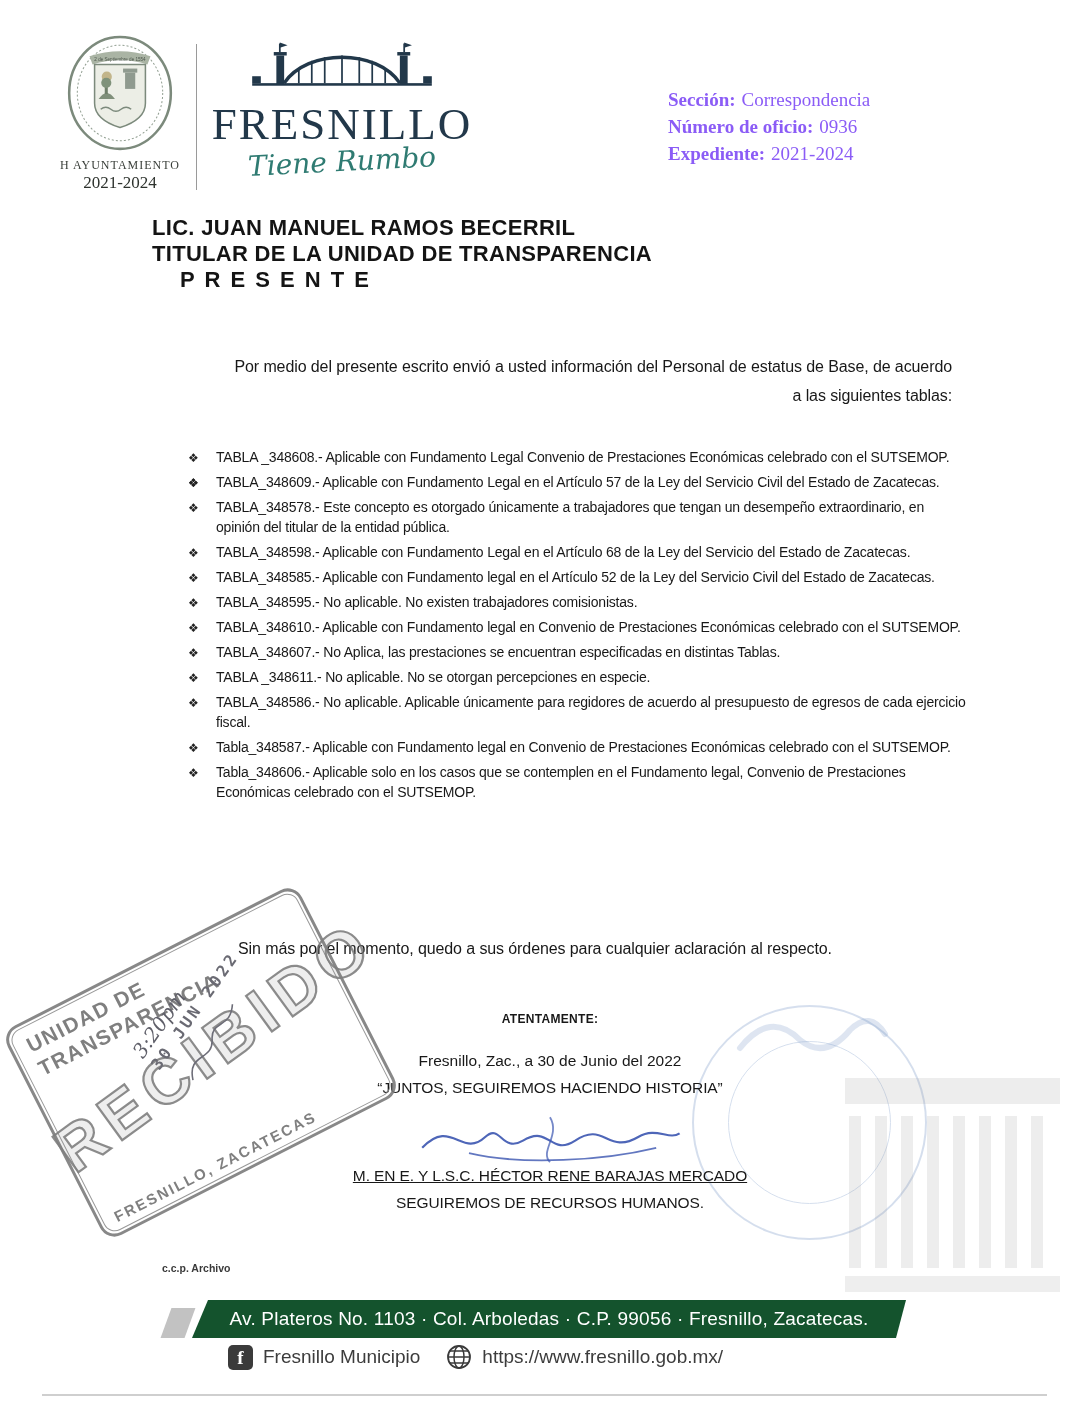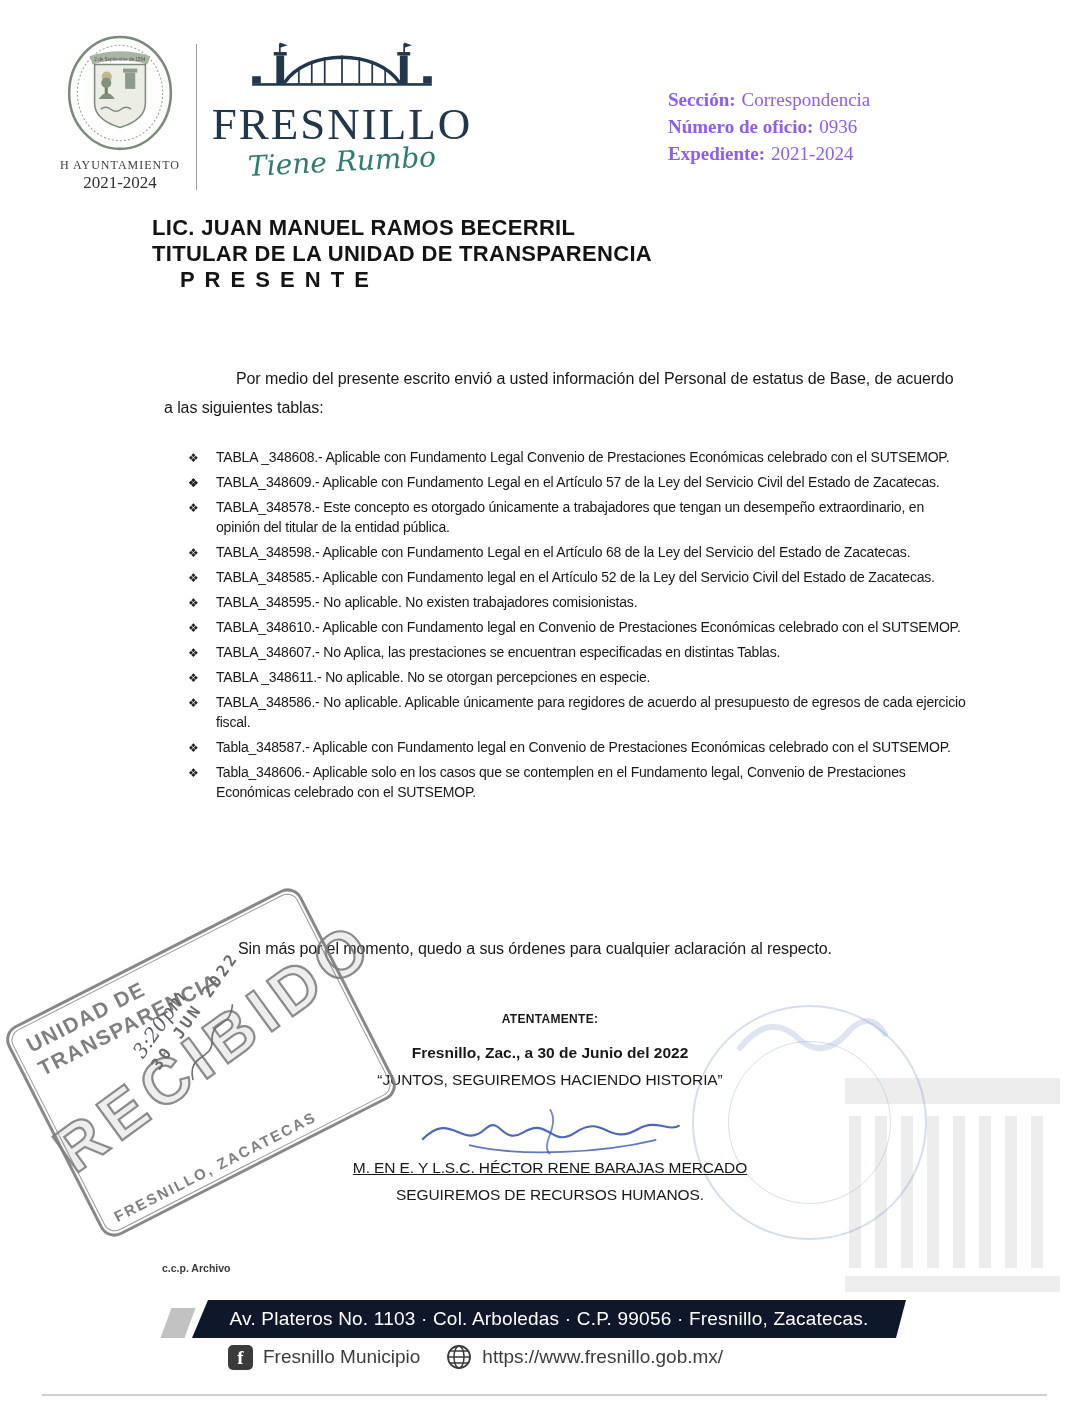--- a/index.html
+++ b/index.html
@@ -21,21 +21,21 @@
 
   .meta-block{position:absolute;left:668px;top:86px;z-index:2;font-family:"Liberation Serif",serif;
               font-size:19px;line-height:27px;color:#8b5cf6;}
   .meta-label{font-weight:bold;margin-right:6px;}
 
   
   .recipient{position:absolute;left:152px;top:215px;z-index:2;font-weight:bold;font-size:22px;
              line-height:26px;letter-spacing:.3px;color:#141414;}
   .recipient .presente{letter-spacing:2px;margin-left:28px;}
   .intro{position:absolute;left:152px;top:352px;width:800px;z-index:2;font-size:16px;line-height:29px;
-         text-indent:72px;letter-spacing:-.1px;margin:12px;}
+         text-indent:72px;letter-spacing:-.1px;margin:0;text-align:right;}
   .tables-list{position:absolute;left:186px;top:447px;width:780px;z-index:2;font-size:14px;
                line-height:20px;letter-spacing:-.2px;}
   .list-item{position:relative;padding-left:30px;margin-bottom:5px;}
   .list-item .bullet{position:absolute;left:2px;top:1px;font-size:12px;color:#222;}
   .closing{position:absolute;left:222px;top:924px;z-index:2;font-size:16px;margin:16px;letter-spacing:-.1px;}
 
   
   .stamp{position:absolute;left:36px;top:945px;width:330px;height:235px;z-index:4;
          transform:rotate(-27deg);color:#6e6e6e;opacity:.88;}
   .stamp-border{position:absolute;inset:0;border:3px solid #787878;border-radius:16px;}
@@ -46,31 +46,31 @@
                   font-size:64px;font-weight:bold;letter-spacing:8px;color:rgba(110,110,110,.14);
                   -webkit-text-stroke:2.2px rgba(110,110,110,.9);}
   .stamp-hand{position:absolute;left:118px;top:34px;transform:rotate(-28deg);text-align:left;color:#4a4a55;}
   .stamp-time{font-family:"DejaVu Serif",serif;font-style:italic;font-size:20px;}
   .stamp-date{font-family:"DejaVu Sans Mono",monospace;font-size:16px;font-weight:bold;letter-spacing:3px;color:#565660;}
   .stamp-place{position:absolute;left:18px;bottom:10px;font-size:15px;font-weight:bold;letter-spacing:2px;}
 
   
   .sig-block{position:absolute;left:320px;top:1012px;width:460px;text-align:center;z-index:3;}
   .sig-salutation{font-size:12px;font-weight:bold;letter-spacing:.3px;}
-  .sig-date{font-size:15.5px;margin-top:18px;font-weight:bold;}
+  .sig-date{font-size:15.5px;margin-top:26px;}
   .sig-slogan{font-size:15.5px;margin-top:9px;letter-spacing:-.1px;}
   .sig-ink{display:block;margin:4px auto -8px auto;}
   .sig-name{font-size:15.5px;margin-top:2px;letter-spacing:-.1px;text-decoration:underline;}
   .sig-title{font-size:15.5px;margin-top:9px;letter-spacing:-.1px;}
 
   .ccp{position:absolute;left:162px;top:1262px;z-index:2;font-size:10.5px;font-weight:bold;color:#3a3a3a;}
 
   
   .footer-bar{position:absolute;left:192px;top:1300px;width:714px;height:38px;z-index:3;
-              background:#0f172a;color:#fff;font-size:19px;letter-spacing:.2px;line-height:38px;
+              background:#14532d;color:#fff;font-size:19px;letter-spacing:.2px;line-height:38px;
               text-align:center;clip-path:polygon(16px 0,100% 0,calc(100% - 10px) 100%,0 100%);}
   .footer-accent{position:absolute;left:166px;top:1308px;width:24px;height:30px;background:#c2c2c2;
                  transform:skewX(-20deg);z-index:2;}
   .social-row{position:absolute;left:228px;top:1344px;z-index:3;display:flex;align-items:center;gap:26px;
               color:#3c3c3c;font-size:19px;}
   .social-item{display:flex;align-items:center;gap:10px;}
   .fb-icon{width:25px;height:25px;background:#3b3b3b;border-radius:5px;color:#fff;
            font-family:"Liberation Serif",serif;font-weight:bold;font-size:19px;line-height:25px;
            text-align:center;overflow:hidden;}
   .bottom-line{position:absolute;left:42px;top:1394px;width:1005px;height:2px;background:#cfcfcf;z-index:2;}

